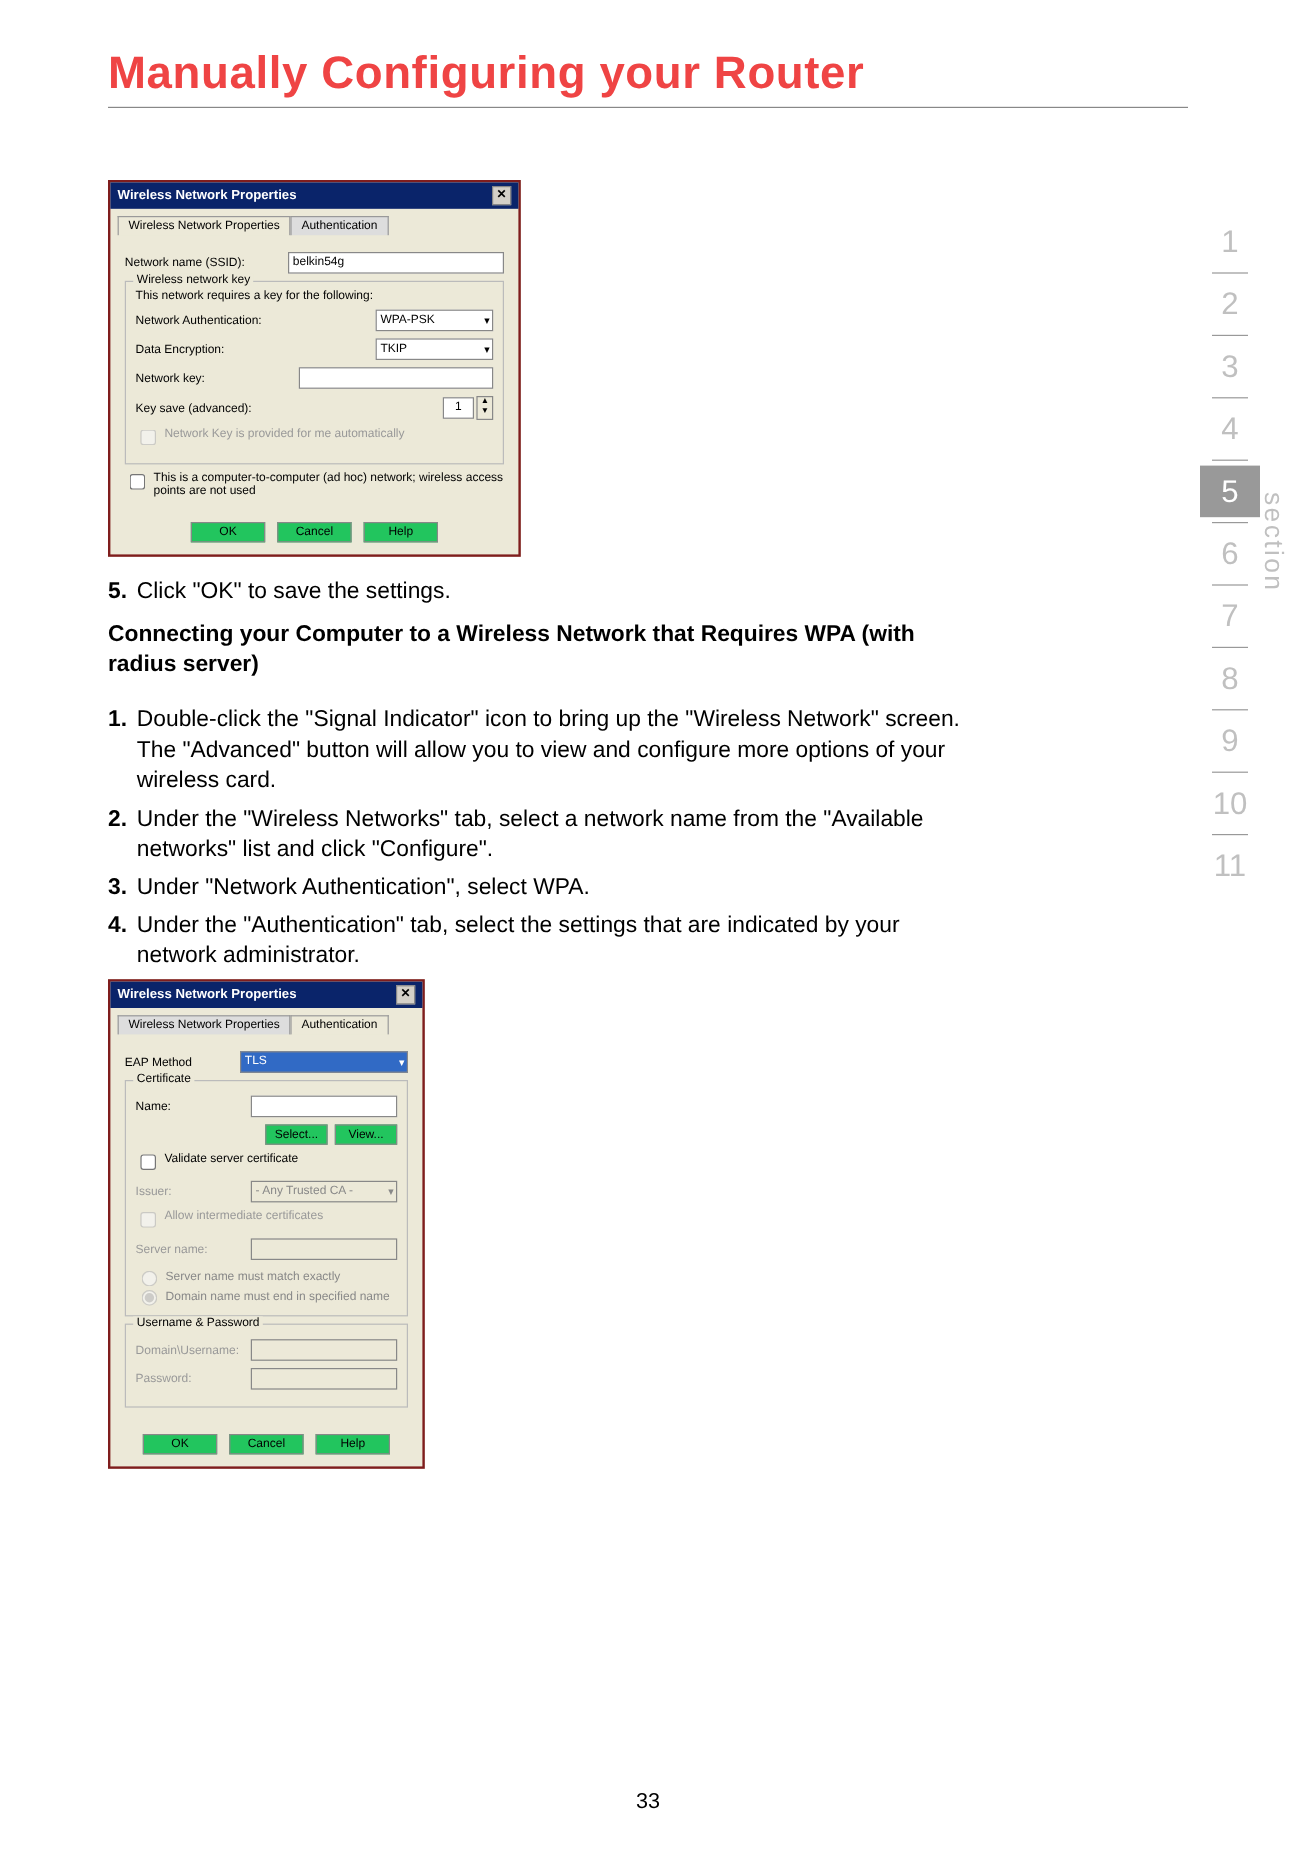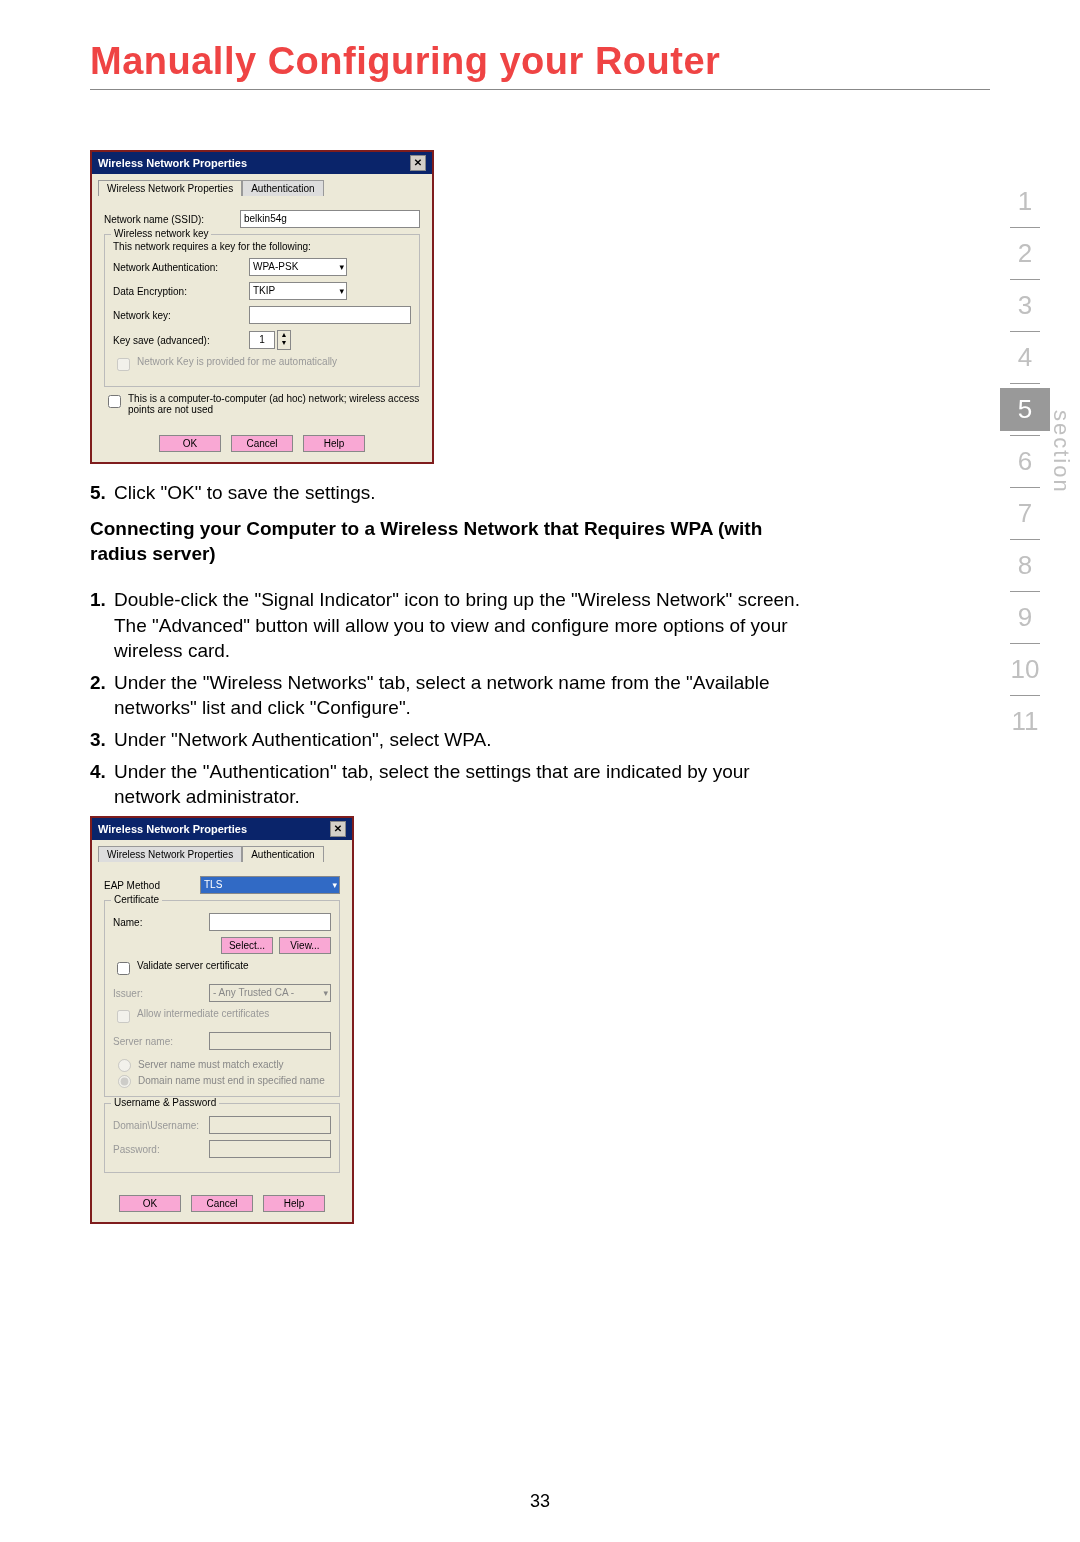--- a/index.html
+++ b/index.html
@@ -97,21 +97,21 @@
     border: 1px solid #999;
     border-bottom: none;
     padding: 2px 8px;
     background: #ece9d8;
     font-size: 10px;
   }
   .tab.inactive { background: #ddd; }
   .dialog-body {
     padding: 8px 12px;
   }
-  .row { display: flex; align-items: center; margin: 6px 0; gap: 6px; }
+  .row { display: flex; align-items: center; margin: 6px 0; gap: 6px; justify-content: space-between; }
   .row label { flex: 0 0 130px; }
   .row.short label { flex: 0 0 90px; }
   .inputbox {
     border: 1px solid #888;
     background: #fff;
     height: 16px;
     flex: 1;
     padding: 0 3px;
     font-size: 10px;
     line-height: 16px;
@@ -150,21 +150,21 @@
     font-size: 10px;
   }
   .cb { display: flex; align-items: flex-start; gap: 4px; margin: 4px 0; }
   .cb input { margin-top: 2px; }
   .cb.disabled { color: #999; }
   .btnrow { display: flex; justify-content: center; gap: 10px; padding: 8px 0 10px 0; }
   .btn {
     width: 60px;
     text-align: center;
     border: 1px solid #888;
-    background: #f9a8d4;
+    background: #22c55e;
     padding: 2px 0;
     font-size: 10px;
   }
   .btn.sm { width: 50px; }
   .spinner {
     display: flex;
     align-items: center;
   }
   .spinner .val {
     border: 1px solid #888;

